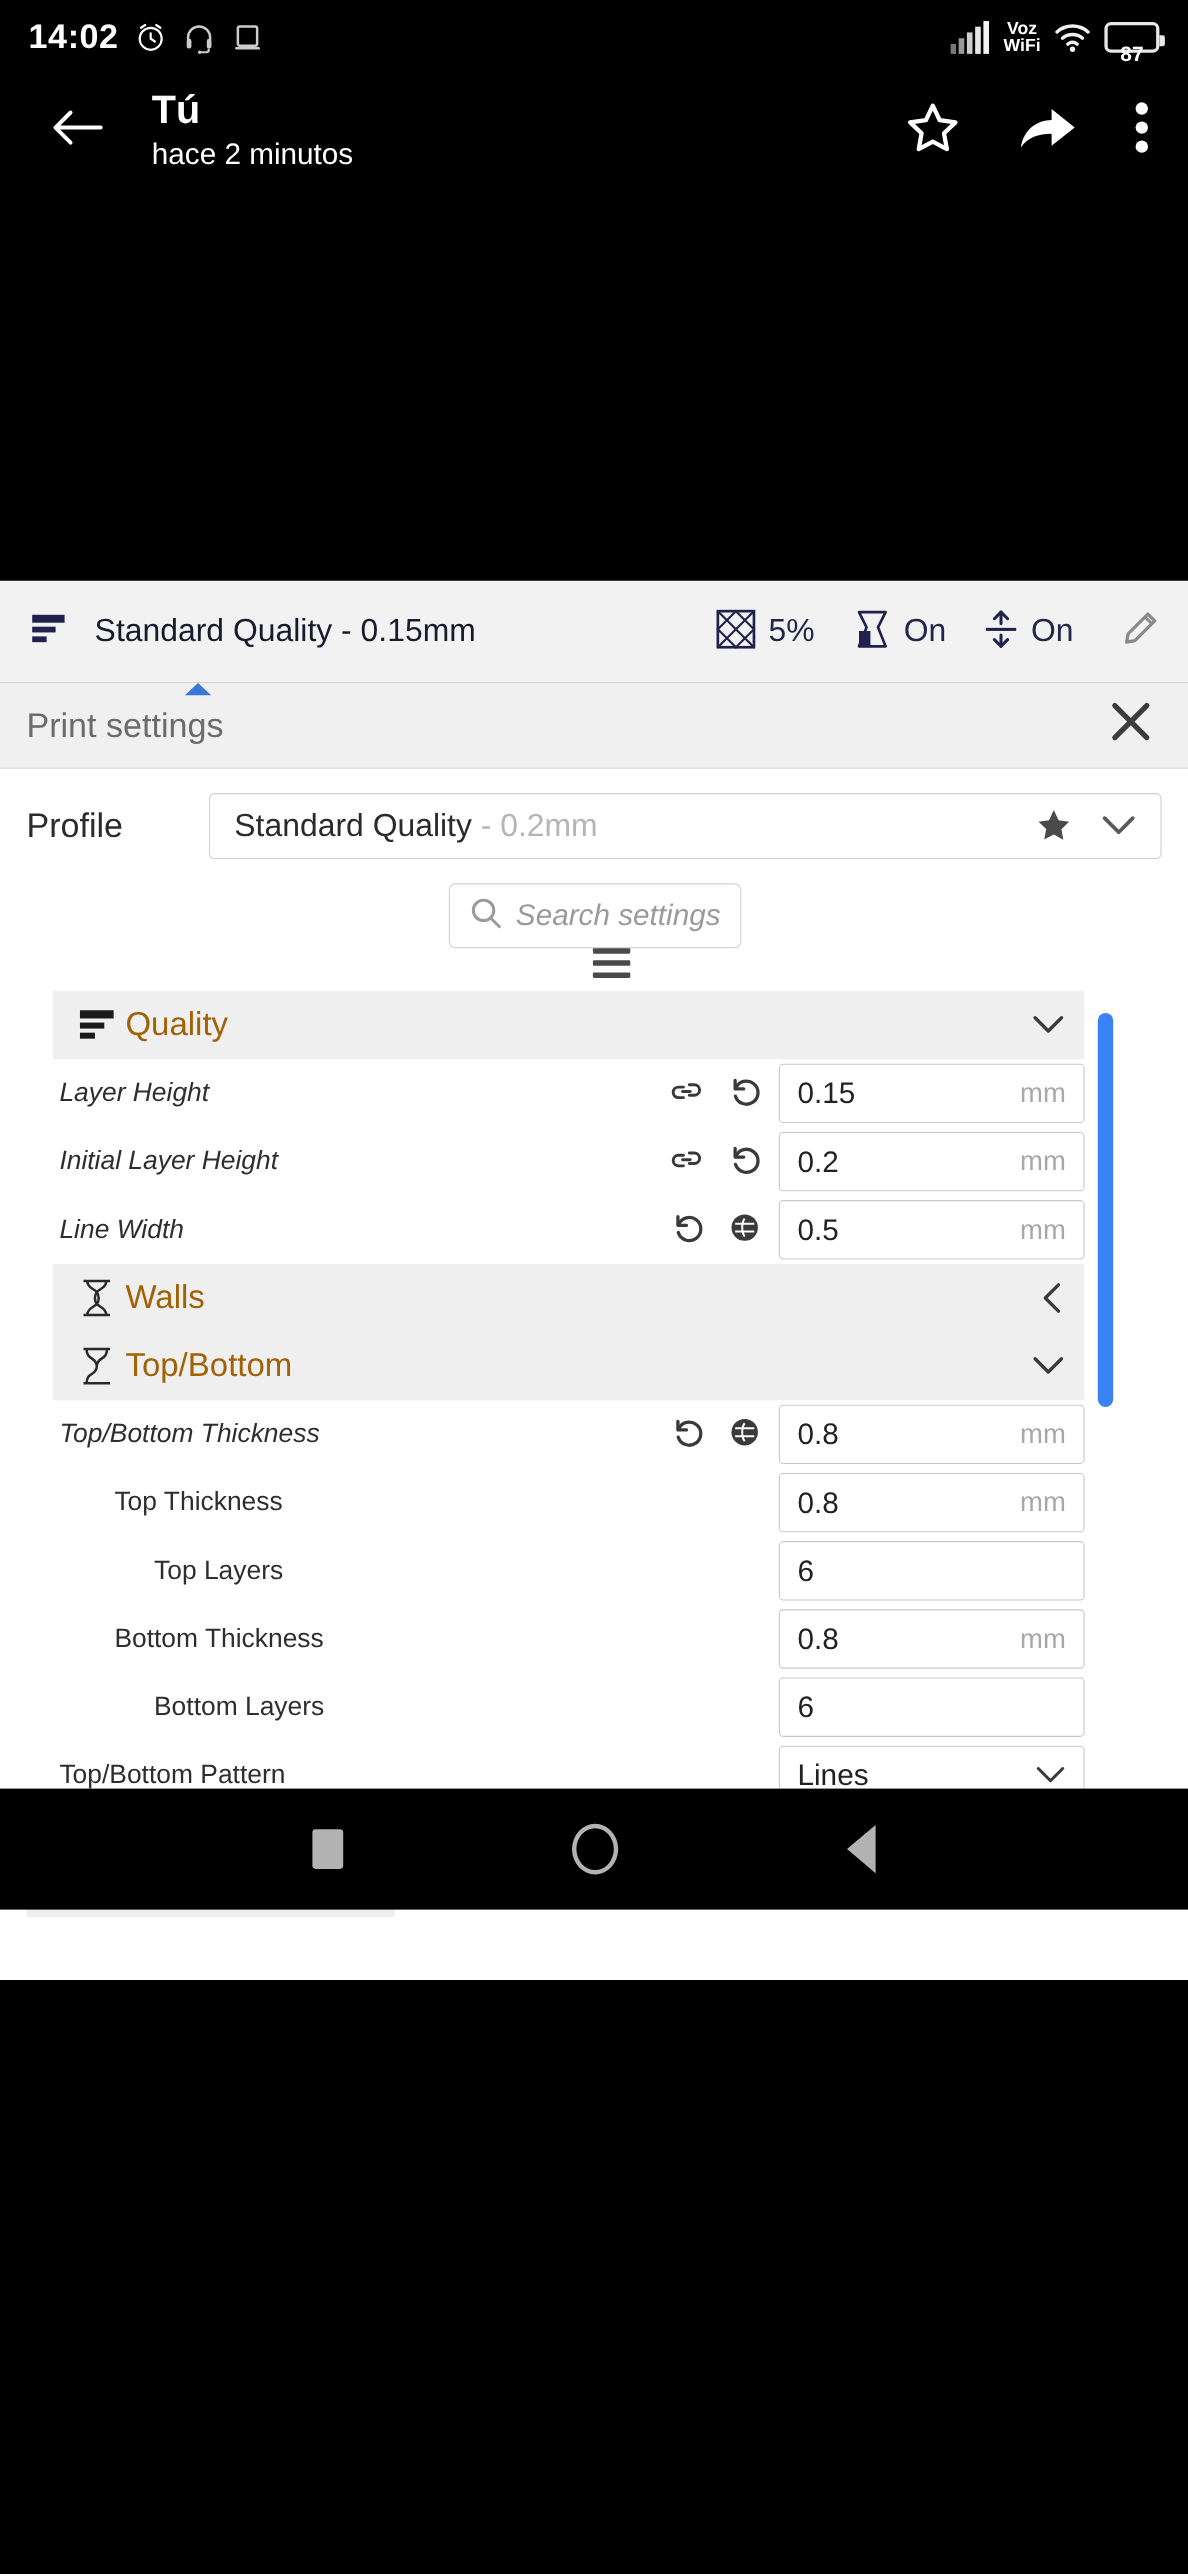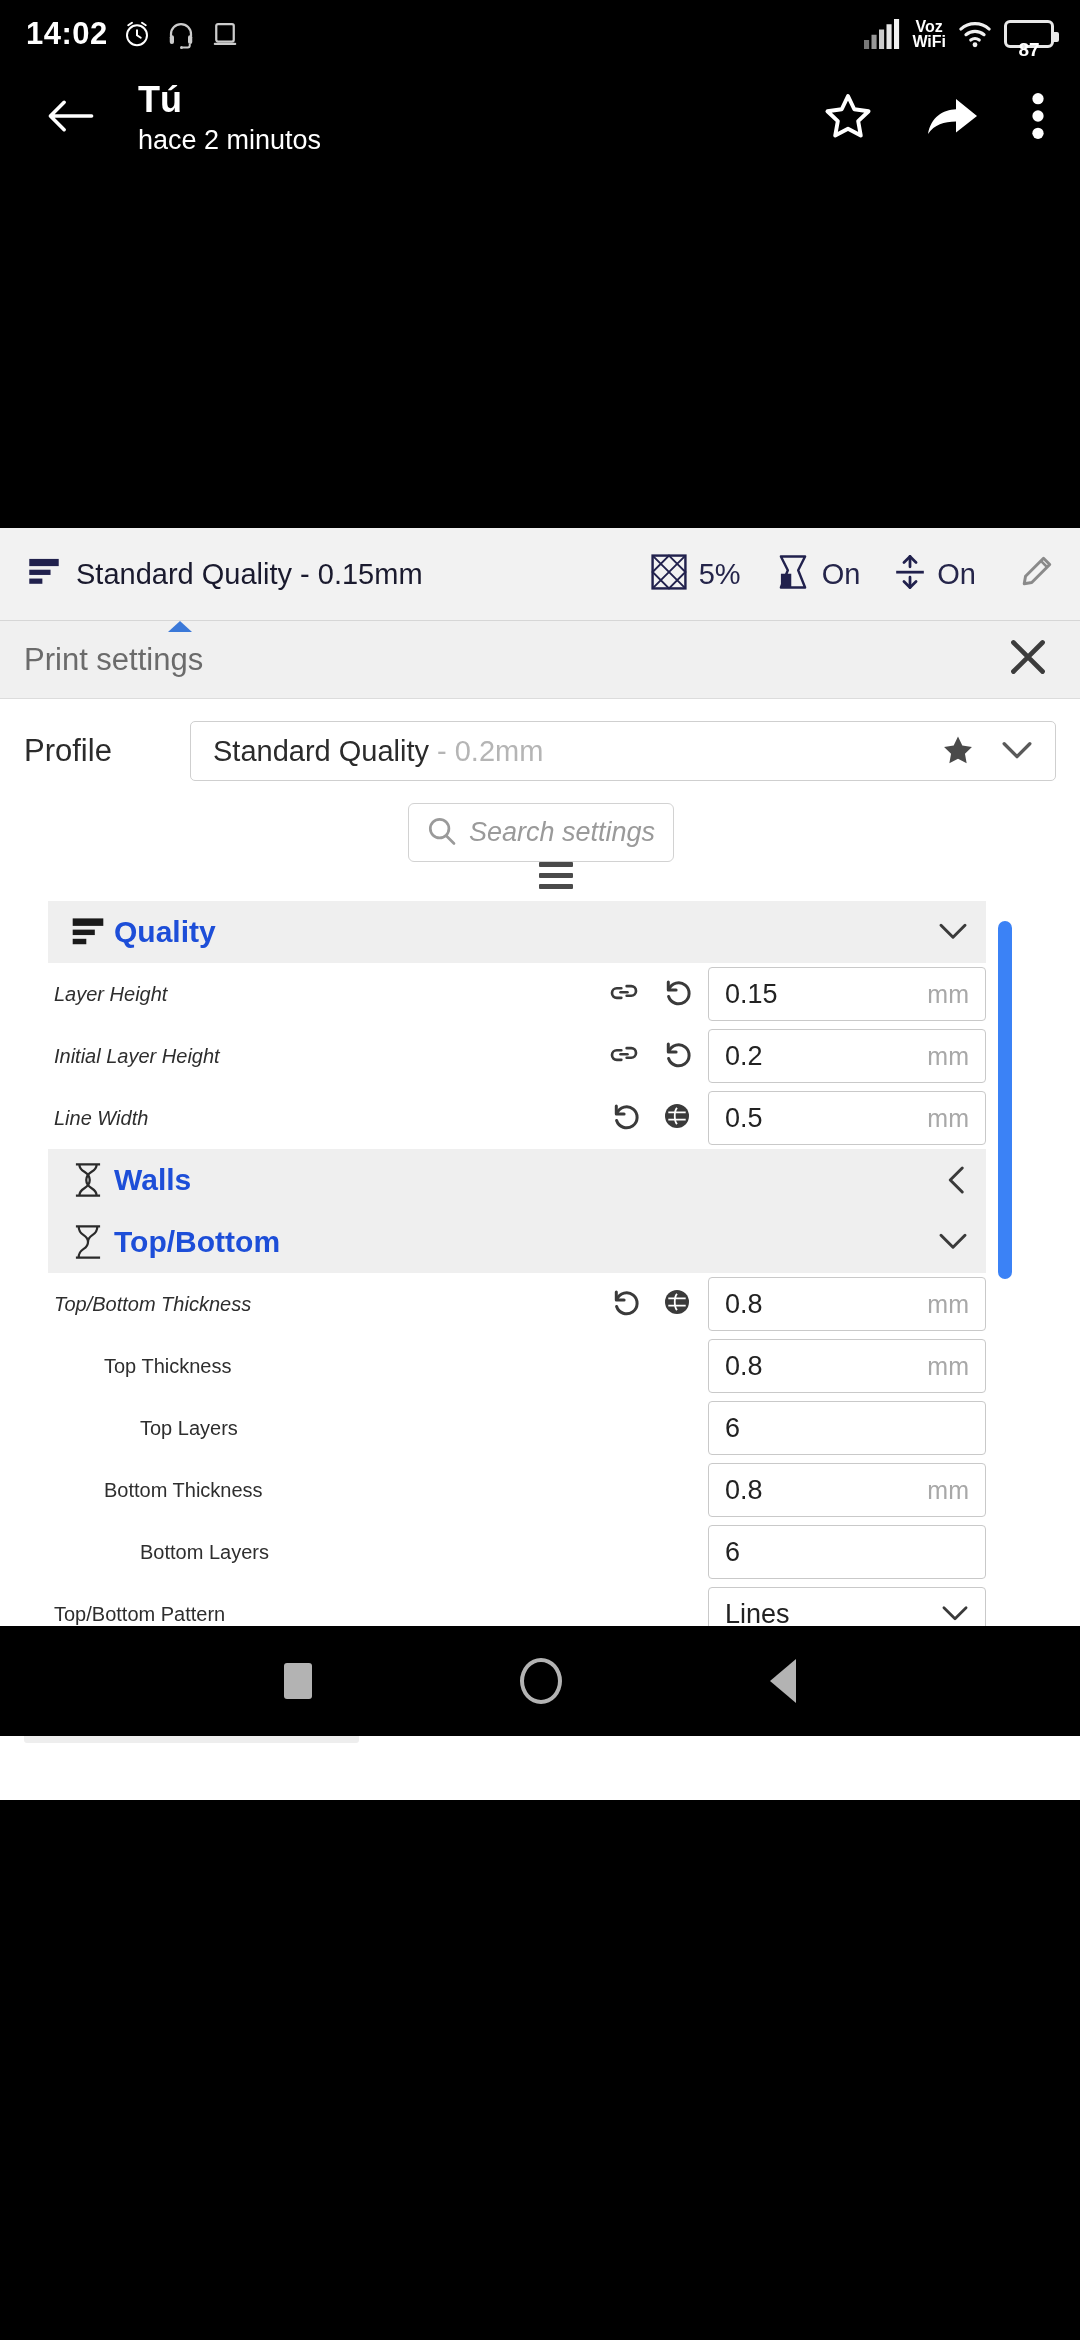--- a/index.html
+++ b/index.html
@@ -27,21 +27,21 @@
   .ab-titles{flex:1;padding-left:24px;}
   .ab-title{font-size:36px;font-weight:bold;line-height:44px;}
   .ab-sub{font-size:27px;line-height:36px;font-weight:normal;}
   .ab-actions{display:flex;align-items:center;gap:50px;padding-right:6px;}
 
   
   .cura{position:absolute;top:528px;left:0;width:1080px;height:1272px;background:#fff;overflow:hidden;}
 
   .modebar{position:relative;height:93px;background:#f2f2f2;border-bottom:1px solid #d6d6d6;
            display:flex;align-items:center;padding:0 26px;box-sizing:border-box;}
-  .mb-profile{display:flex;align-items:center;gap:14px;flex:1;}
+  .mb-profile{display:flex;align-items:center;gap:24px;flex:1;}
   .mb-profile-label{font-size:29px;color:#1a1a2e;}
   .mb-stats{display:flex;align-items:center;gap:12px;}
   .mb-stat{display:flex;align-items:center;gap:11px;margin-right:22px;}
   .mb-stat-txt{font-size:29px;color:#25254a;}
   .mb-pencil{margin-left:8px;}
 
   .caret{position:absolute;left:168px;top:93px;width:0;height:0;border-left:12px solid transparent;
          border-right:12px solid transparent;border-bottom:11px solid #3a78d8;}
 
   .ps-head{height:78px;background:#f0f0f0;border-bottom:1px solid #dcdcdc;display:flex;align-items:center;
@@ -66,25 +66,25 @@
   .search-ph{font-size:27px;color:#9a9a9a;font-style:italic;margin-left:12px;}
   .ham{margin-left:30px;display:flex;flex-direction:column;gap:6px;}
   .ham i{display:block;width:34px;height:5px;background:#4a4a4a;border-radius:1px;}
 
   .list{position:relative;margin:12px 0 0 48px;width:938px;}
   .scroll-track{position:absolute;right:-26px;top:20px;width:14px;height:358px;}
   .scroll-thumb{width:14px;height:358px;background:#3b82f6;border-radius:7px;}
 
   .sect{display:flex;align-items:center;height:62px;background:#efefef;padding:0 18px 0 14px;box-sizing:border-box;}
   .sect-ico{width:52px;display:flex;align-items:center;justify-content:center;}
-  .sect-name{font-size:30px;font-weight:bold;color:#1d4ed8;}
+  .sect-name{font-size:30px;font-weight:normal;color:#a16207;}
   .sect-chev{margin-left:auto;color:#3a3a3a;display:flex;align-items:center;}
 
   .row{display:flex;align-items:center;height:62px;padding-left:6px;}
-  .row-lbl{font-size:20px;color:#2e2e2e;}
+  .row-lbl{font-size:24px;color:#2e2e2e;}
   .row-lbl.ital{font-style:italic;}
   .row-icons{margin-left:auto;display:flex;align-items:center;gap:22px;padding-right:16px;}
   .field{width:278px;height:54px;border:1px solid #c9c9c9;border-radius:4px;background:#fff;display:flex;
          align-items:center;padding:0 16px;box-sizing:border-box;flex:none;}
   .field-val{font-size:27px;color:#222;}
   .field-unit{margin-left:auto;font-size:25px;color:#a8a8a8;}
   .field-chev{margin-left:auto;display:flex;align-items:center;}
   .ind1{padding-left:56px;}
   .ind2{padding-left:92px;}
 

